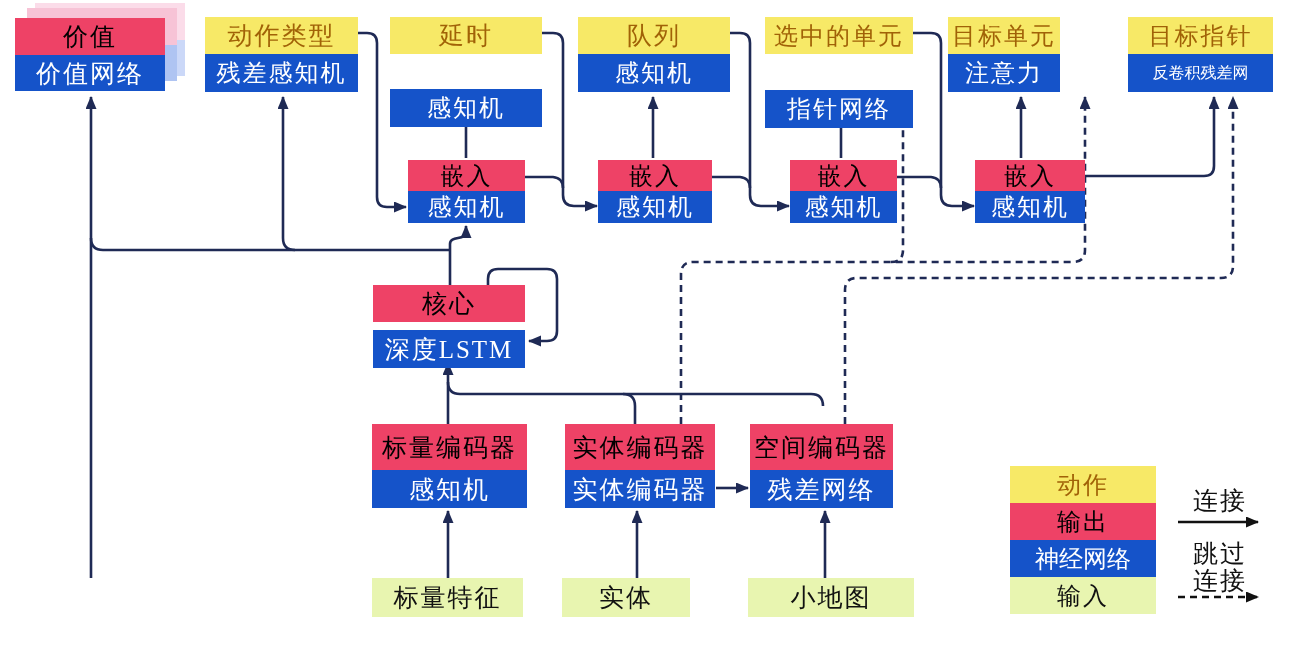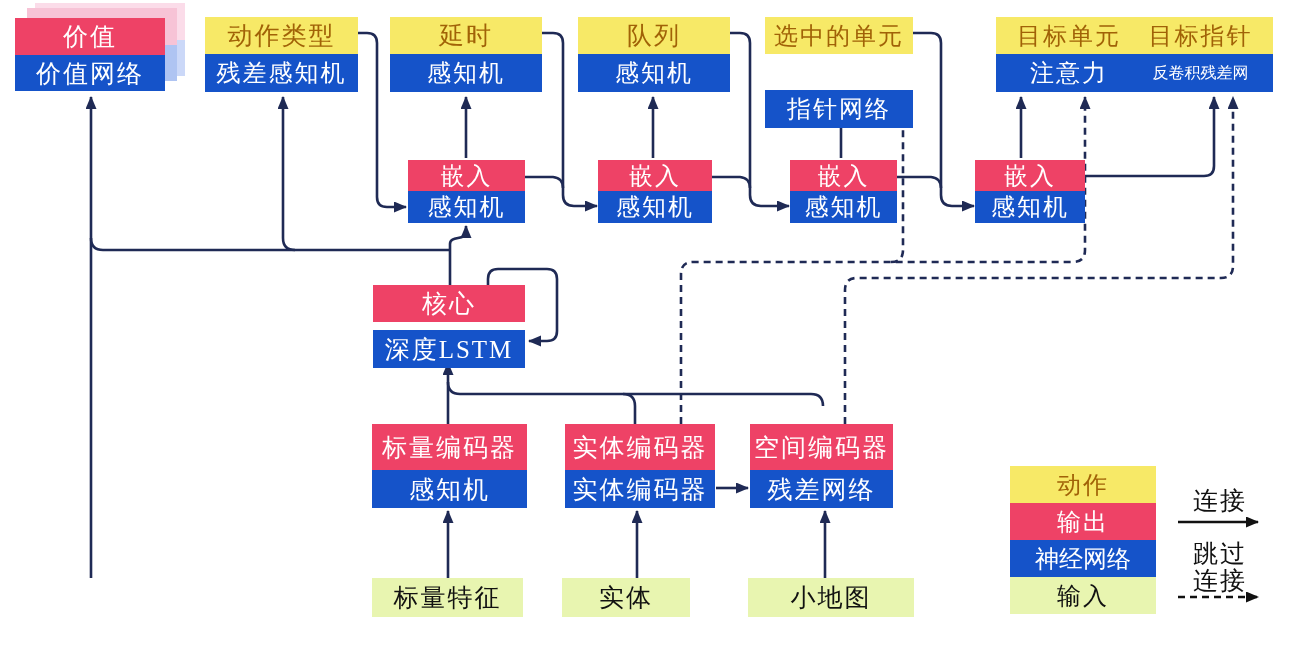--- a/index.html
+++ b/index.html
@@ -22,21 +22,21 @@
   .wire{fill:none;stroke:var(--connector-navy);stroke-width:2.6px;}
   .wire.dashed{stroke-dasharray:7 5;}
   .wire-black{fill:none;stroke:#111111;stroke-width:2.6px;}
   .wire-black.dashed{stroke-dasharray:7 5;}
   .block{position:absolute;display:flex;flex-direction:column;}
   .cell{
     display:flex;align-items:center;justify-content:center;
     text-align:center;letter-spacing:2px;white-space:nowrap;line-height:1;
   }
   .cell.yellow{background:var(--action-yellow);color:#a16207;}
-  .cell.red{background:var(--output-red);color:#ffffff;}
+  .cell.red{background:var(--output-red);color:#000000;}
   .cell.blue{background:var(--network-blue);color:#fff;}
   .cell.green{background:var(--input-green);color:#111;}
   .f25{font-size:25px;}
   .f24{font-size:24px;}
   .f23{font-size:16px;}
   .echo{position:absolute;display:flex;flex-direction:column;}
   .echo .half{flex:1;}
   .legend-label{
     position:absolute;color:#111;font-size:25px;letter-spacing:2px;
     text-align:center;line-height:1;white-space:nowrap;
@@ -100,33 +100,33 @@
   </div>
   <div class="block" style="left:15px;top:18px;width:150px;">
     <div class="cell red f25" style="height:37px;">价值</div>
     <div class="cell blue f25" style="height:36px;">价值网络</div>
   </div>
 
   <div class="block" style="left:205px;top:17px;width:153px;">
     <div class="cell yellow f25" style="height:37px;">动作类型</div>
     <div class="cell blue f24" style="height:38px;">残差感知机</div>
   </div>
-  <div class="block" style="left:390px;top:17px;width:152px;">
+  <div class="block" style="left:390px;top:17px;width:152px;gap:35px;">
     <div class="cell yellow f25" style="height:37px;">延时</div>
     <div class="cell blue f24" style="height:38px;">感知机</div>
   </div>
   <div class="block" style="left:578px;top:17px;width:152px;">
     <div class="cell yellow f25" style="height:37px;">队列</div>
     <div class="cell blue f24" style="height:38px;">感知机</div>
   </div>
   <div class="block" style="left:765px;top:17px;width:148px;">
     <div class="cell yellow f24" style="height:37px;">选中的单元</div>
     <div class="cell blue f24" style="height:38px;margin-top:36px;">指针网络</div>
   </div>
-  <div class="block" style="left:996px;top:17px;width:146px;">
+  <div class="block" style="left:948px;top:17px;width:112px;">
     <div class="cell yellow f24" style="height:37px;">目标单元</div>
     <div class="cell blue f24" style="height:38px;">注意力</div>
   </div>
   <div class="block" style="left:1128px;top:17px;width:145px;">
     <div class="cell yellow f24" style="height:37px;">目标指针</div>
     <div class="cell blue f23" style="height:38px;letter-spacing:0;">反卷积残差网</div>
   </div>
 
   <div class="block" style="left:408px;top:160px;width:117px;">
     <div class="cell red f24" style="height:31px;">嵌入</div>

